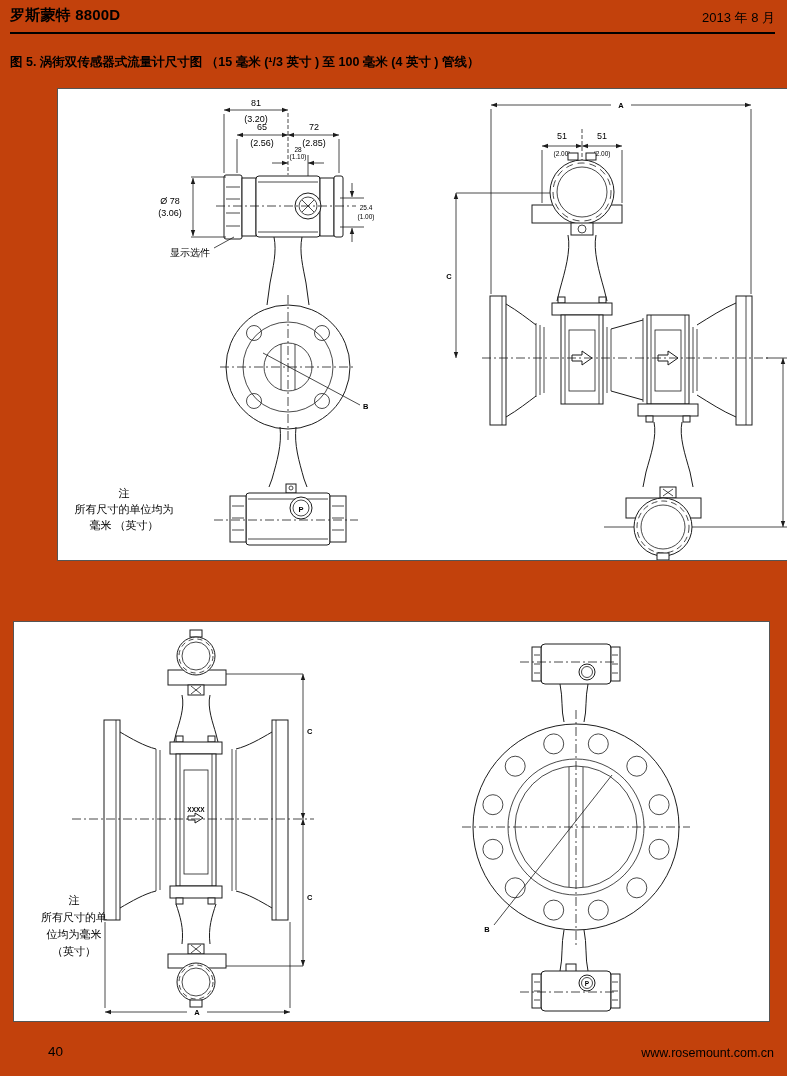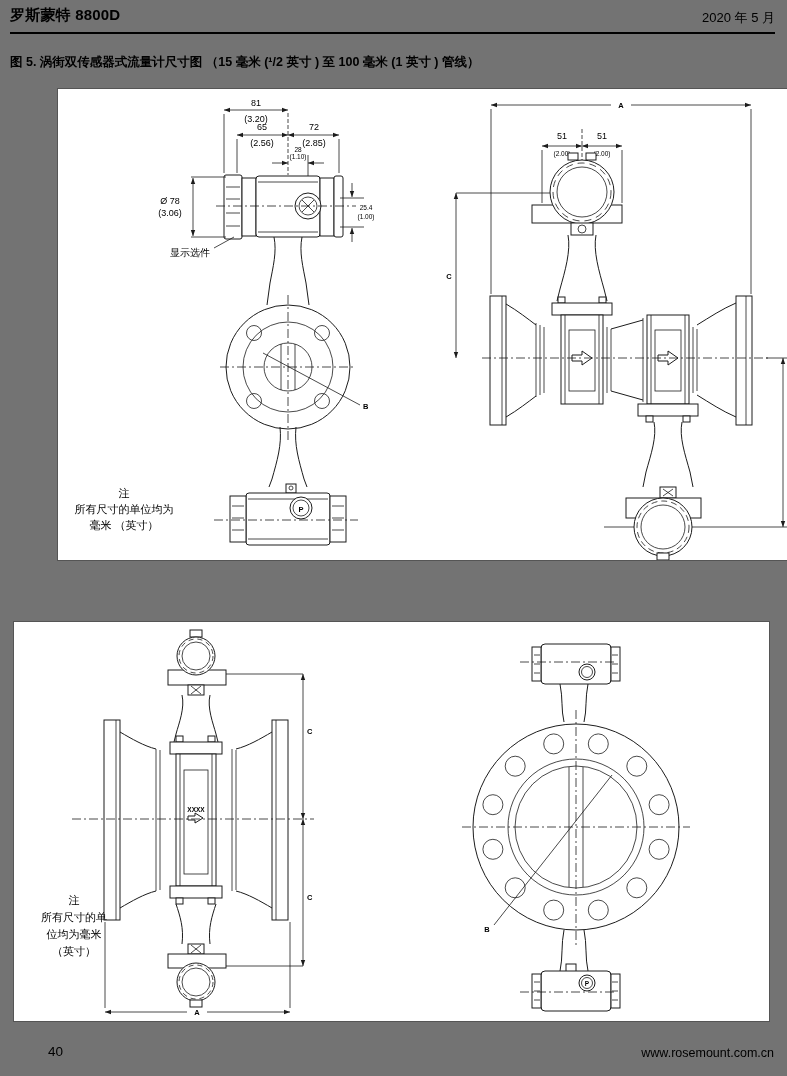--- a/index.html
+++ b/index.html
@@ -1,17 +1,17 @@
 <!DOCTYPE html>
 <html><head>
 <meta charset="utf-8">
 <style>
   html,body{margin:0;padding:0;background:#fff;}
   body{font-family:"Liberation Sans","DejaVu Sans",sans-serif;color:#000;}
-  #page{position:relative;width:787px;height:1076px;background:#737373;overflow:hidden;}
+  #page{position:relative;width:787px;height:1076px;background:#c2410c;overflow:hidden;}
   .hdr-title{position:absolute;left:10px;top:6px;font-size:15px;font-weight:bold;letter-spacing:.2px;}
   .hdr-date{position:absolute;right:12px;top:9px;font-size:13px;}
   .hdr-rule{position:absolute;left:10px;top:32px;width:765px;height:2px;background:#000;}
   .fig-caption{position:absolute;left:10px;font-size:12.5px;font-weight:bold;}
   #cap5{top:54px;}
   #cap6{top:580px;}
   .fig-box{position:absolute;left:13px;width:755px;border:1px solid #555;background:#fff;}
   #box5{top:88px;height:471px;margin-left:44px;}
   #box6{top:621px;height:399px;}
   .fig-box svg{display:block;}
@@ -28,24 +28,24 @@
   .ltr{font-size:7.5px;font-weight:bold;}
   .note{font-size:11px;}
   .cnlabel{font-size:10px;}
 </style>
 </head>
 <body>
 
 <div id="page">
 
   <div class="hdr-title">罗斯蒙特 8800D</div>
-  <div class="hdr-date">2020 年 5 月</div>
+  <div class="hdr-date">2013 年 8 月</div>
   <div class="hdr-rule"></div>
 
-  <div class="fig-caption" id="cap5">图 5. 涡街双传感器式流量计尺寸图 （15 毫米 (¹/2 英寸 ) 至 100 毫米 (1 英寸 ) 管线）</div>
+  <div class="fig-caption" id="cap5">图 5. 涡街双传感器式流量计尺寸图 （15 毫米 (¹/3 英寸 ) 至 100 毫米 (4 英寸 ) 管线）</div>
 
   <div class="fig-box" id="box5">
     <svg width="755" height="471" viewBox="0 0 755 471" preserveAspectRatio="none">
       <defs>
         <marker id="ar" viewBox="0 0 10 10" refX="9.5" refY="5" markerWidth="8" markerHeight="8" orient="auto-start-reverse">
           <path d="M0,1.5 L9.5,5 L0,8.5 z" fill="#1c1c1c"></path>
         </marker>
       </defs>
 
       <g>

